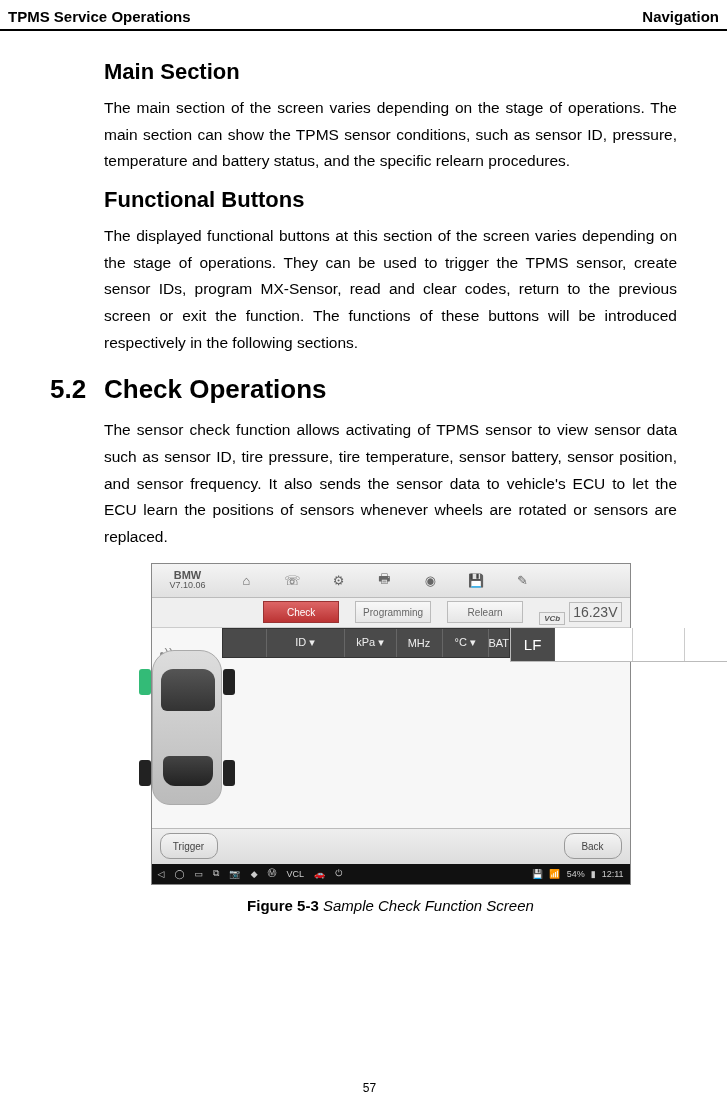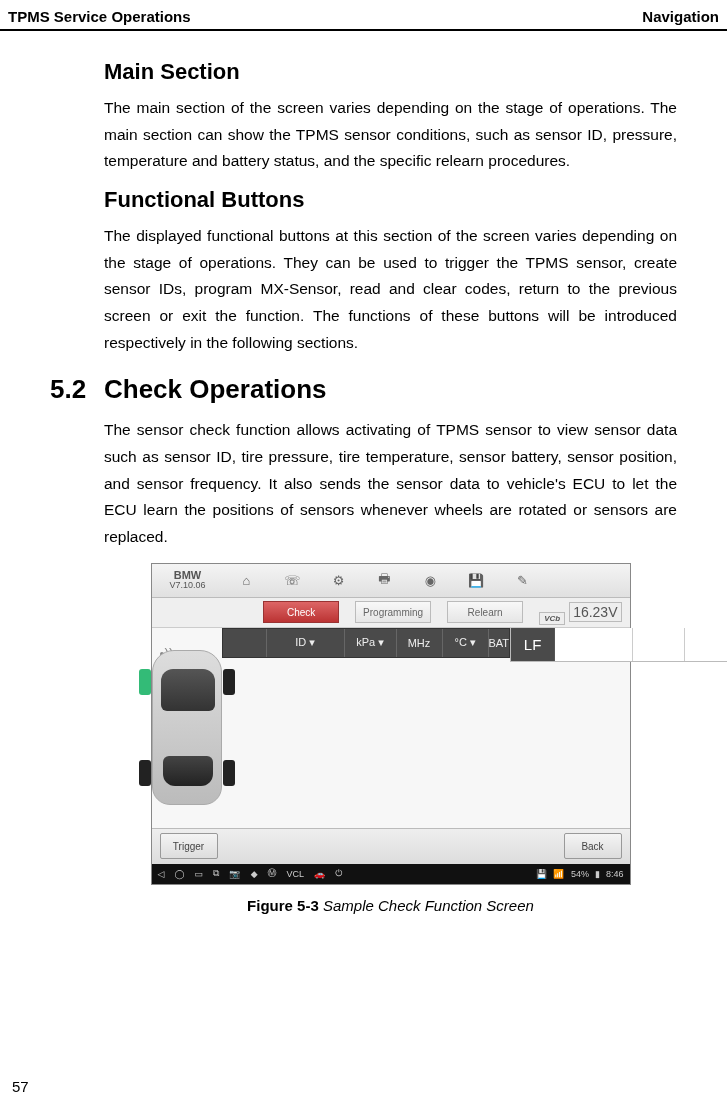--- a/index.html
+++ b/index.html
@@ -59,21 +59,22 @@
       margin-top: 12px;
       font-size: 15px;
     }
     .figure-caption .bold { font-weight: bold; }
     .figure-caption .italic { font-style: italic; }
     .page-num {
       position: absolute;
       bottom: 10px;
       left: 12px;
       right: 0;
-      font-size: 15px;
+      text-align: center;
+      font-size: 12px;
     }
     
     .mock {
       width: 480px;
       margin: 0 auto;
       border: 1px solid #888;
       background: #efefef;
       font-family: Arial, Helvetica, sans-serif;
       font-size: 11px;
       color: #444;
@@ -254,21 +255,21 @@
       align-items: center;
       padding: 0 8px;
     }
     .fbtn {
       width: 58px;
       height: 26px;
       line-height: 26px;
       text-align: center;
       background: linear-gradient(#f4f4f4,#ddd);
       border: 1px solid #999;
-      border-radius: 2px;
+      border-radius: 10px;
       font-size: 10px;
       color: #444;
     }
     .mock-status {
       height: 20px;
       background: #111;
       color: #ccc;
       display: flex;
       align-items: center;
       padding: 0 6px;
@@ -414,21 +415,21 @@
           <span>◆</span>
           <span>Ⓜ</span>
           <span>VCL</span>
           <span>🚗</span>
           <span>⏻</span>
           <div class="right">
             <span>💾</span>
             <span>📶</span>
             <span>54%</span>
             <span>▮</span>
-            <span>8:46</span>
+            <span>12:11</span>
           </div>
         </div>
       </div>
 
       <div class="figure-caption">
         <span class="bold">Figure 5-3</span>
         <span class="italic"> </span><span class="italic">Sample Check Function Screen</span>
       </div>
     </div>
   </div>

